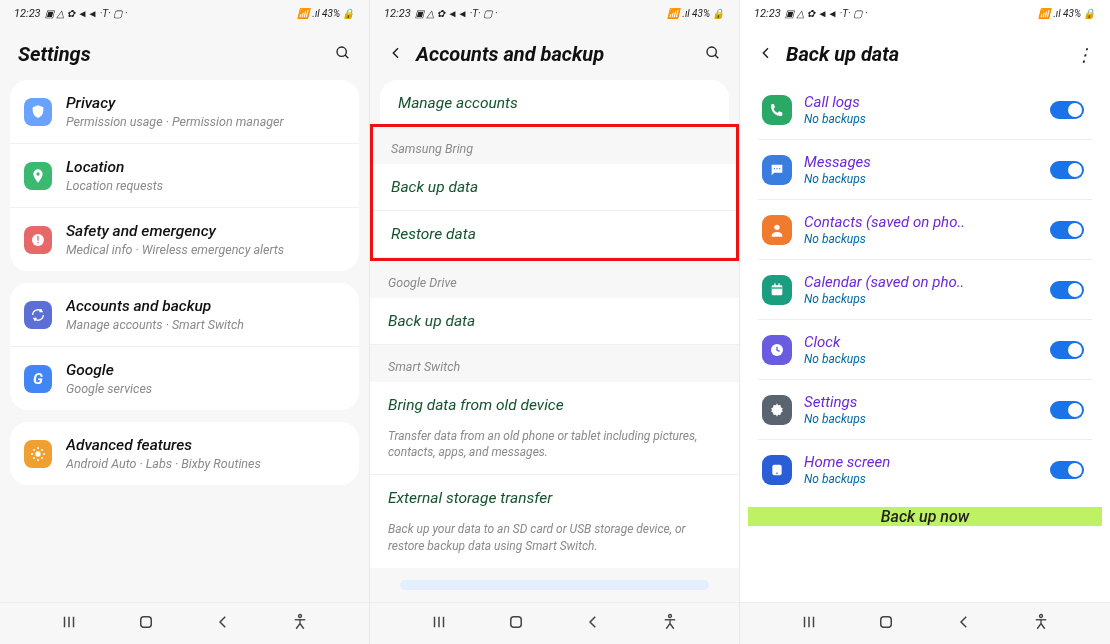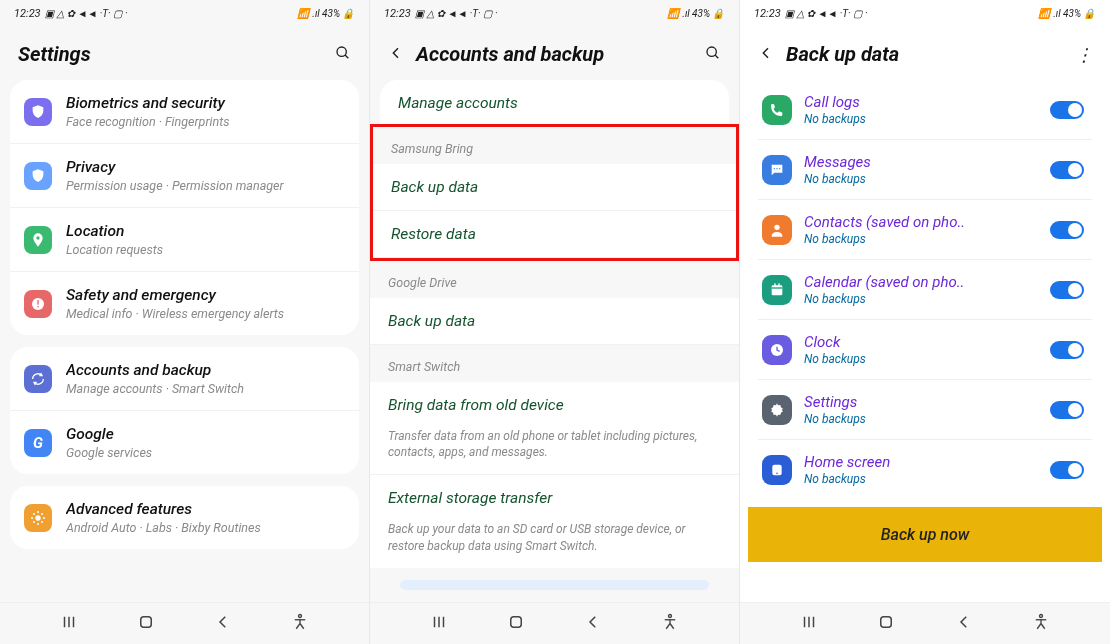--- a/index.html
+++ b/index.html
@@ -110,22 +110,22 @@
     color: #fff;
   }
   .s3row .text { flex: 1; min-width: 0; }
   .s3row .title { font-size: 15px; color: #6d28d9; white-space: nowrap; overflow: hidden; text-overflow: ellipsis; }
   .s3row .sub { font-size: 12px; color: #0369a1; margin-top: 1px; }
   .backup-now {
     text-align: center;
     font-size: 16px;
     font-weight: 500;
     color: #222;
-    padding: 18px 0;
-    background: #eab308;
+    padding: 0 0;
+    background: #bef264;
     margin: 8px -10px 0 -10px;
   }
   .navbar {
     height: 42px;
     display: flex;
     align-items: center;
     justify-content: space-around;
     padding: 0 30px;
     background: #f7f7f7;
     border-top: 1px solid #eee;
@@ -153,31 +153,20 @@
     <span class="action">
       <svg viewBox="0 0 24 24" fill="none" stroke="#222" stroke-width="2">
           <circle cx="10" cy="10" r="7"></circle>
           <line x1="20" y1="20" x2="15" y2="15"></line>
         </svg>
     </span>
   </div>
 
   <div class="content">
     <div class="card">
-      <div class="row">
-        <div class="icon" style="background:#7b6ff0">
-            <svg viewBox="0 0 24 24" fill="#fff">
-              <path d="M12 2l8 3v5c0 5-3.5 9-8 11-4.5-2-8-6-8-11V5l8-3z"></path>
-            </svg>
-          </div>
-        <div class="text">
-          <div class="title">Biometrics and security</div>
-          <div class="sub">Face recognition  ·  Fingerprints</div>
-        </div>
-      </div>
       <div class="row">
         <div class="icon" style="background:#6aa3ff">
             <svg viewBox="0 0 24 24" fill="#fff">
               <path d="M12 2l8 3v5c0 5-3.5 9-8 11-4.5-2-8-6-8-11V5l8-3z"></path>
             </svg>
           </div>
         <div class="text">
           <div class="title">Privacy</div>
           <div class="sub">Permission usage  ·  Permission manager</div>
         </div>

